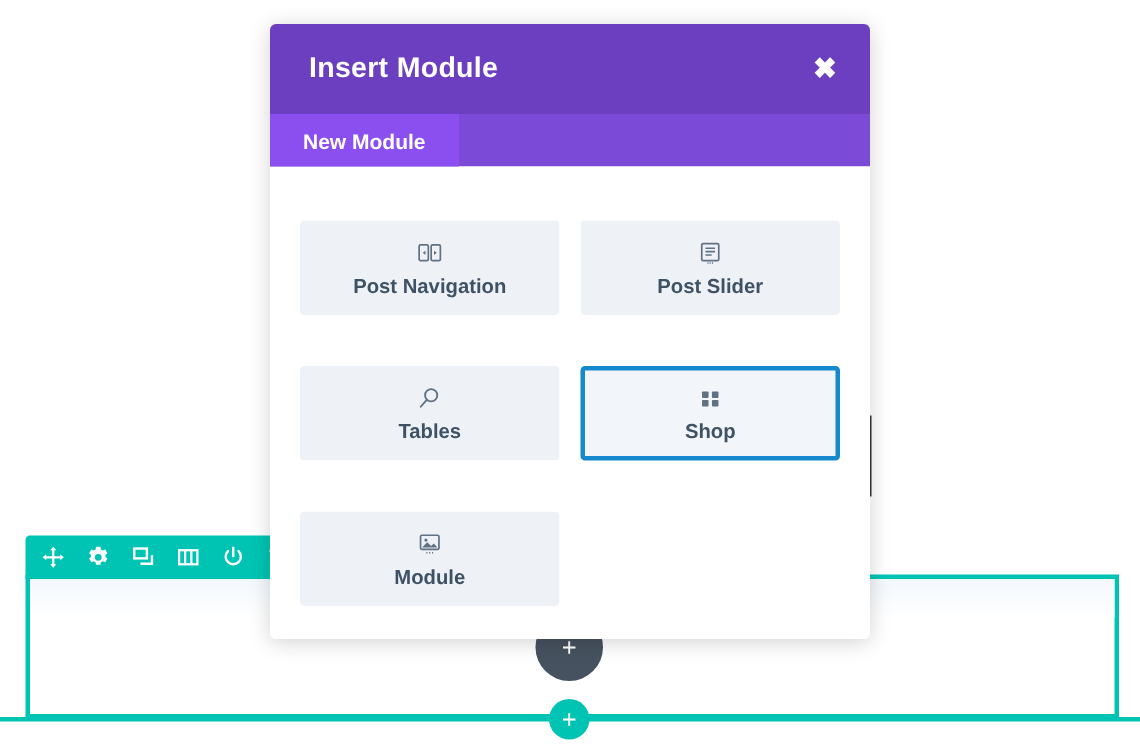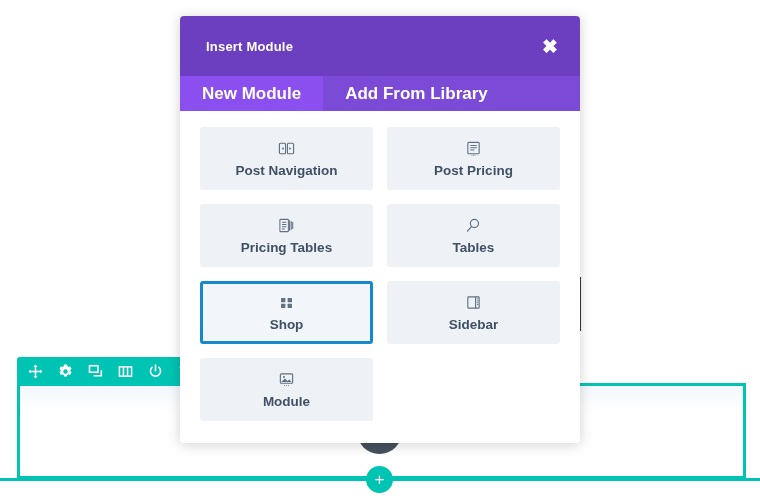--- a/index.html
+++ b/index.html
@@ -143,21 +143,21 @@
     background: #6b3fc0;
     height: 60px;
     display: flex;
     align-items: center;
     justify-content: space-between;
     padding: 0 22px 0 26px;
     box-sizing: border-box;
   }
   #modal-title {
     color: #ffffff;
-    font-size: 13px;
+    font-size: 19px;
     font-weight: bold;
     letter-spacing: 0.2px;
   }
   #modal-close {
     color: #ffffff;
     font-size: 19px;
     line-height: 1;
     cursor: pointer;
     font-weight: bold;
     user-select: none;
@@ -166,21 +166,21 @@
   #modal-tabs {
     display: flex;
     background: #7b4ad6;
     height: 35px;
   }
   .tab {
     display: flex;
     align-items: center;
     padding: 0 22px;
     color: #ffffff;
-    font-size: 17px;
+    font-size: 14px;
     font-weight: bold;
     cursor: pointer;
     box-sizing: border-box;
   }
   .tab.active {
     background: #8b4ff0;
   }
 
   #modal-body {
     padding: 16px 20px 22px 20px;
@@ -198,20 +198,21 @@
     height: 63px;
     display: flex;
     flex-direction: column;
     align-items: center;
     justify-content: center;
     gap: 7px;
     cursor: pointer;
     border: 3px solid transparent;
     box-sizing: border-box;
     position: relative;
+    margin-top: 20px;
   }
   .module-tile.selected {
     border-color: #1588ce;
     background: #f2f5f9;
     justify-content: center;
   }
   .module-tile .tile-icon {
     color: #5f7183;
     height: 17px;
     display: flex;
@@ -284,21 +285,20 @@
 
 <div id="modal">
 
   <div id="modal-header">
     <div id="modal-title">Insert Module</div>
     <div id="modal-close">✖</div>
   </div>
 
   <div id="modal-tabs">
     <div class="tab active">New Module</div>
-    <div class="tab">Add From Library</div>
   </div>
 
   <div id="modal-body">
     <div id="module-grid">
 
       <div class="module-tile">
         <span class="tile-icon">
           <svg width="17" height="17" viewBox="0 0 18 18" fill="none" stroke="#5f7183" stroke-width="1.2">
             <rect x="1.5" y="3.5" width="6.5" height="11" rx="1"></rect>
             <rect x="10" y="3.5" width="6.5" height="11" rx="1"></rect>
@@ -310,34 +310,24 @@
       </div>
 
       <div class="module-tile">
         <span class="tile-icon">
           <svg width="17" height="17" viewBox="0 0 18 18" fill="none" stroke="#5f7183" stroke-width="1.2">
             <rect x="3" y="2.5" width="12" height="12" rx="1"></rect>
             <path d="M5.6 5.8 h6.8 M5.6 8.2 h6.8 M5.6 10.6 h4.4" stroke-width="1.1"></path>
             <path d="M7 16.2 h0.8 M8.6 16.2 h0.8 M10.2 16.2 h0.8" stroke-width="1.1"></path>
           </svg>
         </span>
-        <span class="tile-label">Post Pricing</span>
-      </div>
-
-
-      <div class="module-tile">
-        <span class="tile-icon">
-          <svg width="17" height="17" viewBox="0 0 18 18" fill="none" stroke="#5f7183" stroke-width="1.1">
-            <rect x="2" y="2.5" width="9" height="13" rx="0.8"></rect>
-            <path d="M4.2 5.6 h4.6 M4.2 8 h4.6 M4.2 10.4 h4.6 M4.2 12.8 h3"></path>
-            <path d="M12.3 3.4 v11.2 M14 4.4 v9.2 M15.6 5.4 v7.2"></path>
-          </svg>
-        </span>
-        <span class="tile-label">Pricing Tables</span>
-      </div>
+        <span class="tile-label">Post Slider</span>
+      </div>
+
+
 
       <div class="module-tile">
         <span class="tile-icon">
           <svg width="17" height="17" viewBox="0 0 18 18" fill="none" stroke="#5f7183" stroke-width="1.3">
             <circle cx="10" cy="6.9" r="4.3"></circle>
             <path d="M6.9 10.1 L2.6 15" stroke-linecap="round"></path>
           </svg>
         </span>
         <span class="tile-label">Tables</span>
       </div>
@@ -347,30 +337,20 @@
           <svg width="17" height="17" viewBox="0 0 18 18" fill="#5f7183">
             <rect x="3.2" y="4.2" width="4.6" height="4.6" rx="0.6"></rect>
             <rect x="10.2" y="4.2" width="4.6" height="4.6" rx="0.6"></rect>
             <rect x="3.2" y="10.2" width="4.6" height="4.6" rx="0.6"></rect>
             <rect x="10.2" y="10.2" width="4.6" height="4.6" rx="0.6"></rect>
           </svg>
         </span>
         <span class="tile-label">Shop</span>
       </div>
 
-      <div class="module-tile">
-        <span class="tile-icon">
-          <svg width="17" height="17" viewBox="0 0 18 18" fill="none" stroke="#5f7183" stroke-width="1.2">
-            <rect x="3" y="3" width="12" height="12" rx="0.8"></rect>
-            <path d="M11.2 3 v12"></path>
-            <path d="M12.6 5.2 h1.4 M12.6 7.2 h1.4 M12.6 9.2 h1.4 M12.6 11.2 h1.4" stroke-width="1"></path>
-          </svg>
-        </span>
-        <span class="tile-label">Sidebar</span>
-      </div>
 
       <div class="module-tile">
         <span class="tile-icon">
           <svg width="17" height="17" viewBox="0 0 18 18" fill="none" stroke="#5f7183" stroke-width="1.2">
             <rect x="2.5" y="3" width="13" height="10" rx="1"></rect>
             <circle cx="6.3" cy="6.4" r="1.1" fill="#5f7183" stroke="none"></circle>
             <path d="M3.6 11.6 L7.2 7.9 L10 10.6 L11.9 8.9 L14.4 11.6 Z" fill="#5f7183" stroke="none"></path>
             <path d="M6.6 15.4 h0.8 M8.6 15.4 h0.8 M10.6 15.4 h0.8" stroke-width="1"></path>
           </svg>
         </span>

